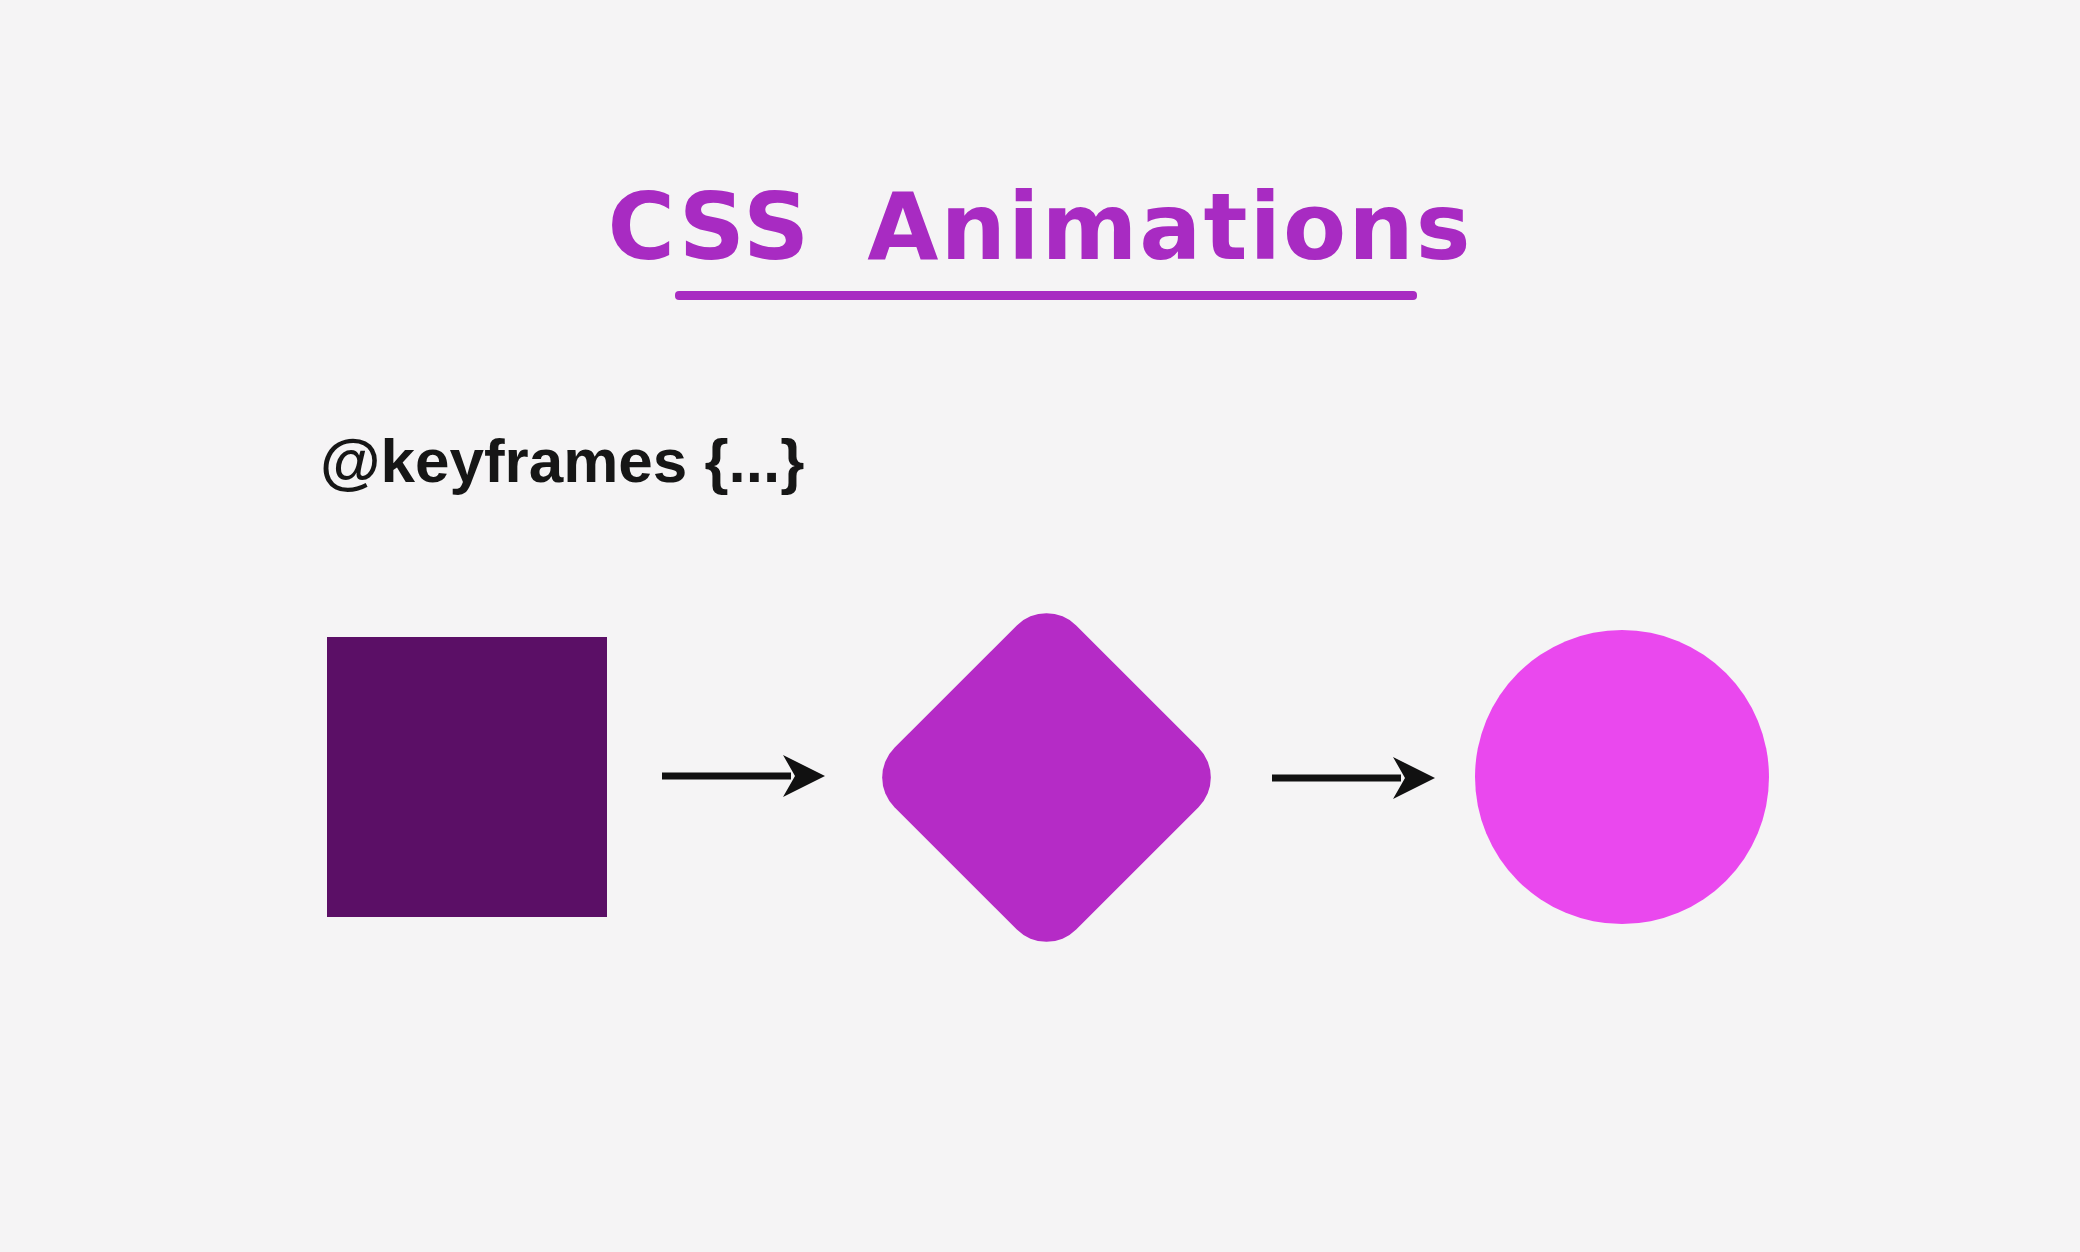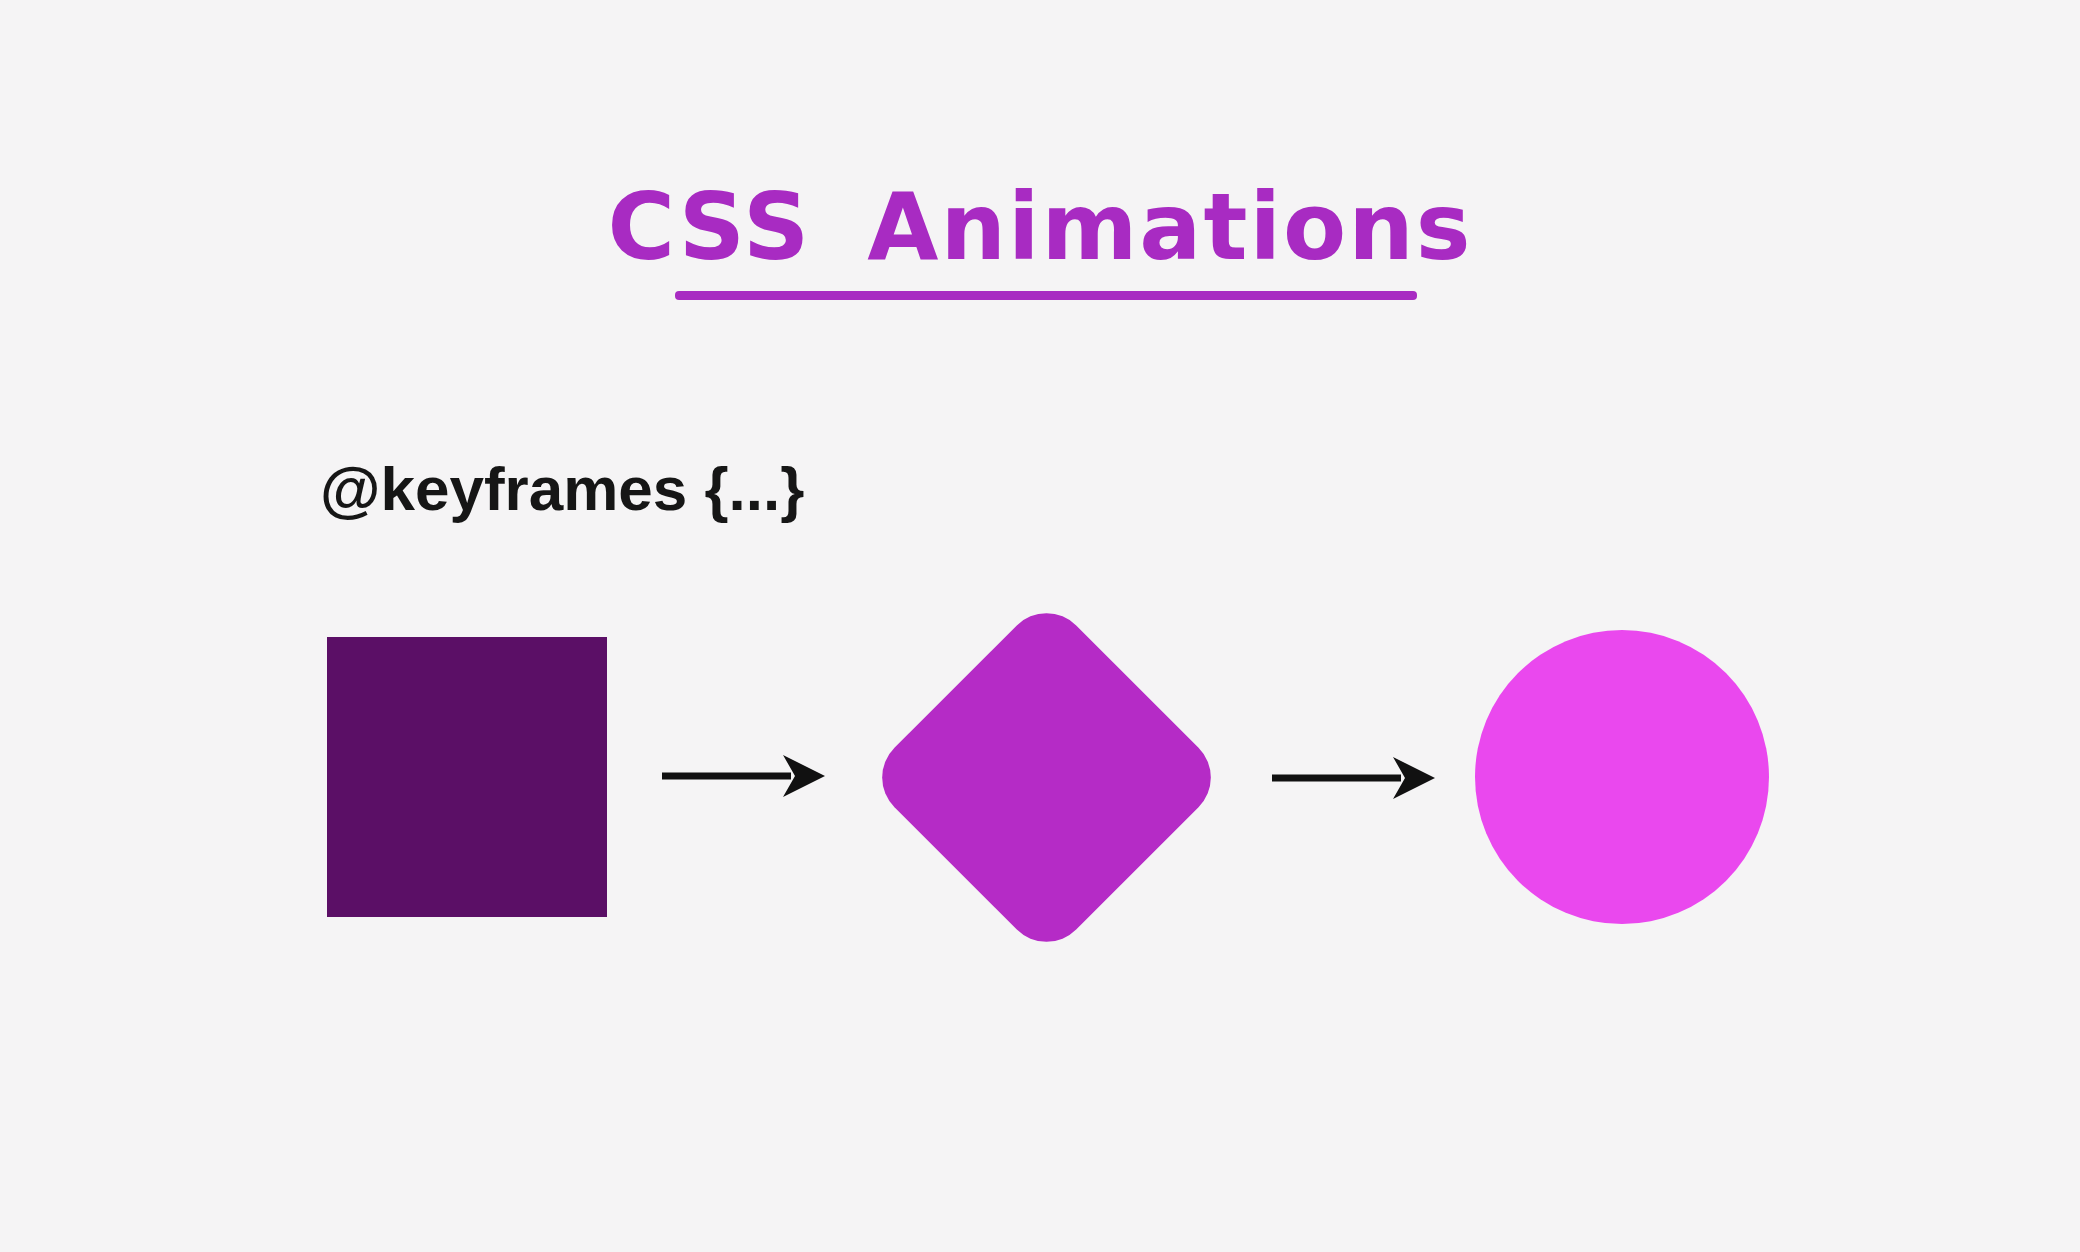--- a/index.html
+++ b/index.html
@@ -34,21 +34,21 @@
     left: 675px;
     top: 291px;
     width: 742px;
     height: 9px;
     border-radius: 4px;
     background: #a82bc2;
   }
   .code-label {
     position: absolute;
     left: 320px;
-    top: 458px;
+    top: 430px;
     margin: 0;
     font-family: "Liberation Sans", sans-serif;
     font-weight: bold;
     font-size: 62px;
     line-height: 1;
     color: #161616;
   }
   .shape {
     position: absolute;
   }

